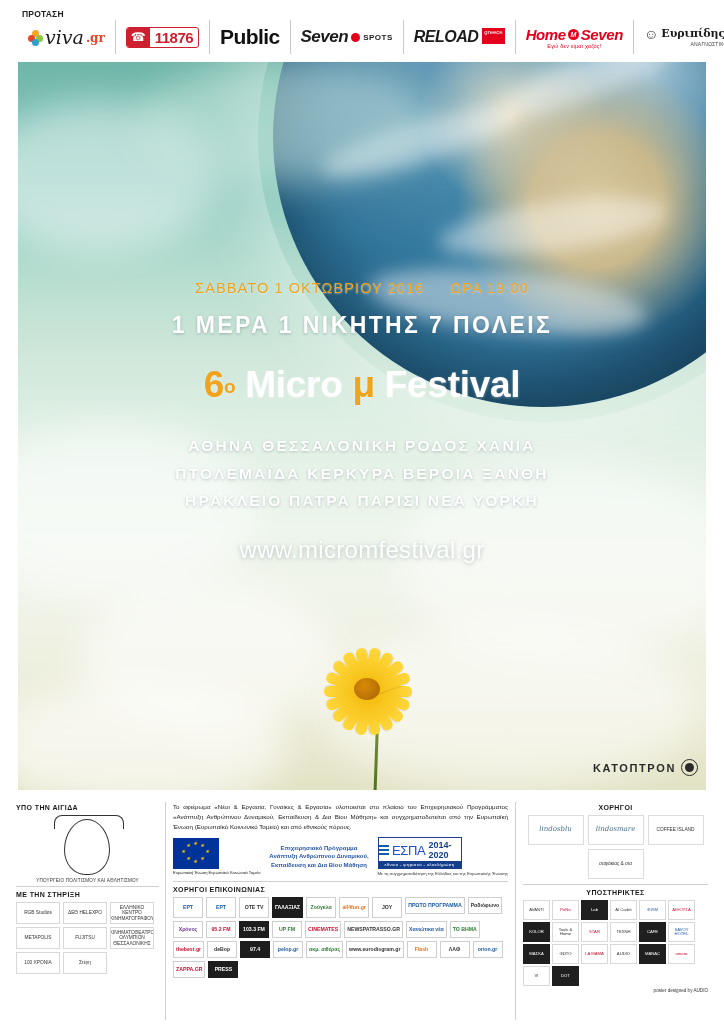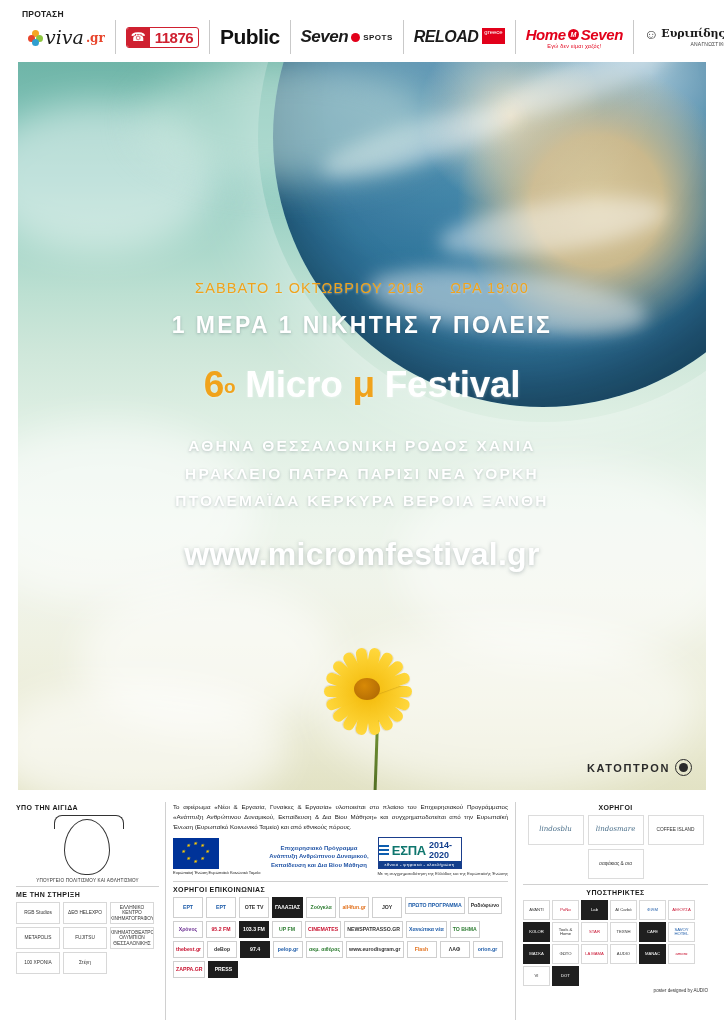--- a/index.html
+++ b/index.html
@@ -188,21 +188,21 @@
     font-size:37px; font-weight:700; color:#f0a31c; letter-spacing:-.3px;
     text-shadow: 0 1px 3px rgba(255,255,255,.35);
   }
   .fest-title .sup { font-size:19px; vertical-align: 4px; }
   .fest-title .white { color:#ffffff; }
   .cities {
     margin-top:26px; color:#ffffff; font-size:15.5px; font-weight:600; letter-spacing:2.2px;
     line-height:1.76; text-shadow:0 1px 3px rgba(60,80,90,.3);
   }
   .site {
-    margin-top:22px; color:#ffffff; font-size:32px; font-weight:700; letter-spacing:.3px;
+    margin-top:22px; color:#ffffff; font-size:24px; font-weight:400; letter-spacing:.3px;
     text-shadow:0 1px 4px rgba(60,80,90,.35);
   }
 
   
   .flower-wrap { position:absolute; left:300px; top:600px; width:140px; height:135px; }
   .petals { position:absolute; left:0; top:0; width:110px; height:62px; }
   .petal {
     position:absolute; left:48px; top:24px; width:46px; height:11px;
     background: linear-gradient(90deg,#f2b705,#ffd83d);
     border-radius: 6px 9px 9px 6px;
@@ -220,21 +220,21 @@
     transform: rotate(2deg);
   }
   .leafy {
     position:absolute; left:50px; top:40px; width:22px; height:12px;
     background:#89a93f; border-radius:50% 50% 50% 50%/ 60% 60% 40% 40%;
     transform: rotate(-20deg);
   }
 
   
   .katoptron {
-    position:absolute; right:14px; bottom:14px; display:flex; align-items:center; gap:5px;
+    position:absolute; right:8px; bottom:14px; display:flex; align-items:center; gap:5px;
   }
   .kat-text { font-size:11px; letter-spacing:1.6px; color:#2a2a2a; font-weight:600; }
   .kat-mark { width:17px; height:17px; border:1.4px solid #2a2a2a; border-radius:50%; position:relative; }
   .kat-mark:after{ content:""; position:absolute; left:3px; top:3px; width:9px; height:9px; border-radius:50%; background:#2a2a2a;}
 
   
   .bottom {
     position:absolute; left:0; top:796px; width:724px; height:228px;
     padding: 6px 16px 4px 16px;
     font-size: 6px;
@@ -267,21 +267,21 @@
   }
   .eu-stars { position:absolute; inset:0; }
   .eu-stars i {
     position:absolute; color:#ffcc00; font-size:5px; line-height:1;
   }
   .eu-cap { font-size:4px; text-align:center; margin-top:1px; color:#222; }
   .espa-mid { flex:1; text-align:center; font-size:6px; color:#2557a7; font-weight:700; line-height:1.45;}
   .espa-box { width:84px; border:1px solid #1a3e8c; }
   .espa-box .ttop { display:flex; align-items:center; justify-content:center; gap:3px; padding:2px 0 0 0;}
   .espa-gr { width:14px; height:10px; background:linear-gradient(180deg,#0d5eaf 0 20%, #fff 20% 40%, #0d5eaf 40% 60%, #fff 60% 80%, #0d5eaf 80% 100%); }
-  .espa-word { font-size:13px; font-weight:700; color:#0f766e; letter-spacing:-.3px;}
+  .espa-word { font-size:13px; font-weight:400; color:#1d4ed8; letter-spacing:-.3px;}
   .espa-years { font-size:9px; font-weight:700; color:#123e8c; }
   .espa-bar { background:#123e8c; color:#fff; font-size:4.4px; text-align:center; letter-spacing:.3px; padding:1px 0; margin-top:1px;}
   .espa-note { font-size:4.3px; text-align:center; color:#333; margin-top:2px;}
   .mid-para { font-size:6.2px; line-height:1.62; text-align:justify; color:#1a1a1a; }
 
   
   .tiles { display:flex; flex-wrap:wrap; gap:3px; }
   .tile {
     height:17px; min-width:30px; border:1px solid #cfcfcf; background:#fff;
     display:flex; align-items:center; justify-content:center;
@@ -422,22 +422,22 @@
       <div class="big-line">
         <div>1 ΜΕΡΑ   1 ΝΙΚΗΤΗΣ   7 ΠΟΛΕΙΣ</div>
       </div>
 
       <div class="fest-title">
         <span>6</span><span class="sup">ο</span><span class="white"> Micro </span><span>μ</span><span class="white"> Festival</span>
       </div>
 
       <div class="cities">
         <div>ΑΘΗΝΑ  ΘΕΣΣΑΛΟΝΙΚΗ  ΡΟΔΟΣ  ΧΑΝΙΑ</div>
+        <div>ΠΤΟΛΕΜΑΪΔΑ  ΚΕΡΚΥΡΑ  ΒΕΡΟΙΑ  ΞΑΝΘΗ</div>
         <div>ΗΡΑΚΛΕΙΟ  ΠΑΤΡΑ  ΠΑΡΙΣΙ  ΝΕΑ ΥΟΡΚΗ</div>
-        <div>ΠΤΟΛΕΜΑΪΔΑ  ΚΕΡΚΥΡΑ  ΒΕΡΟΙΑ  ΞΑΝΘΗ</div>
       </div>
 
       <div class="site">www.micromfestival.gr</div>
     </div>
 
     <div class="flower-wrap">
       <div class="stem"></div>
       <div class="leafy"></div>
       <div class="petals">
         <div class="petal" style="transform:rotate(0deg)"></div>

